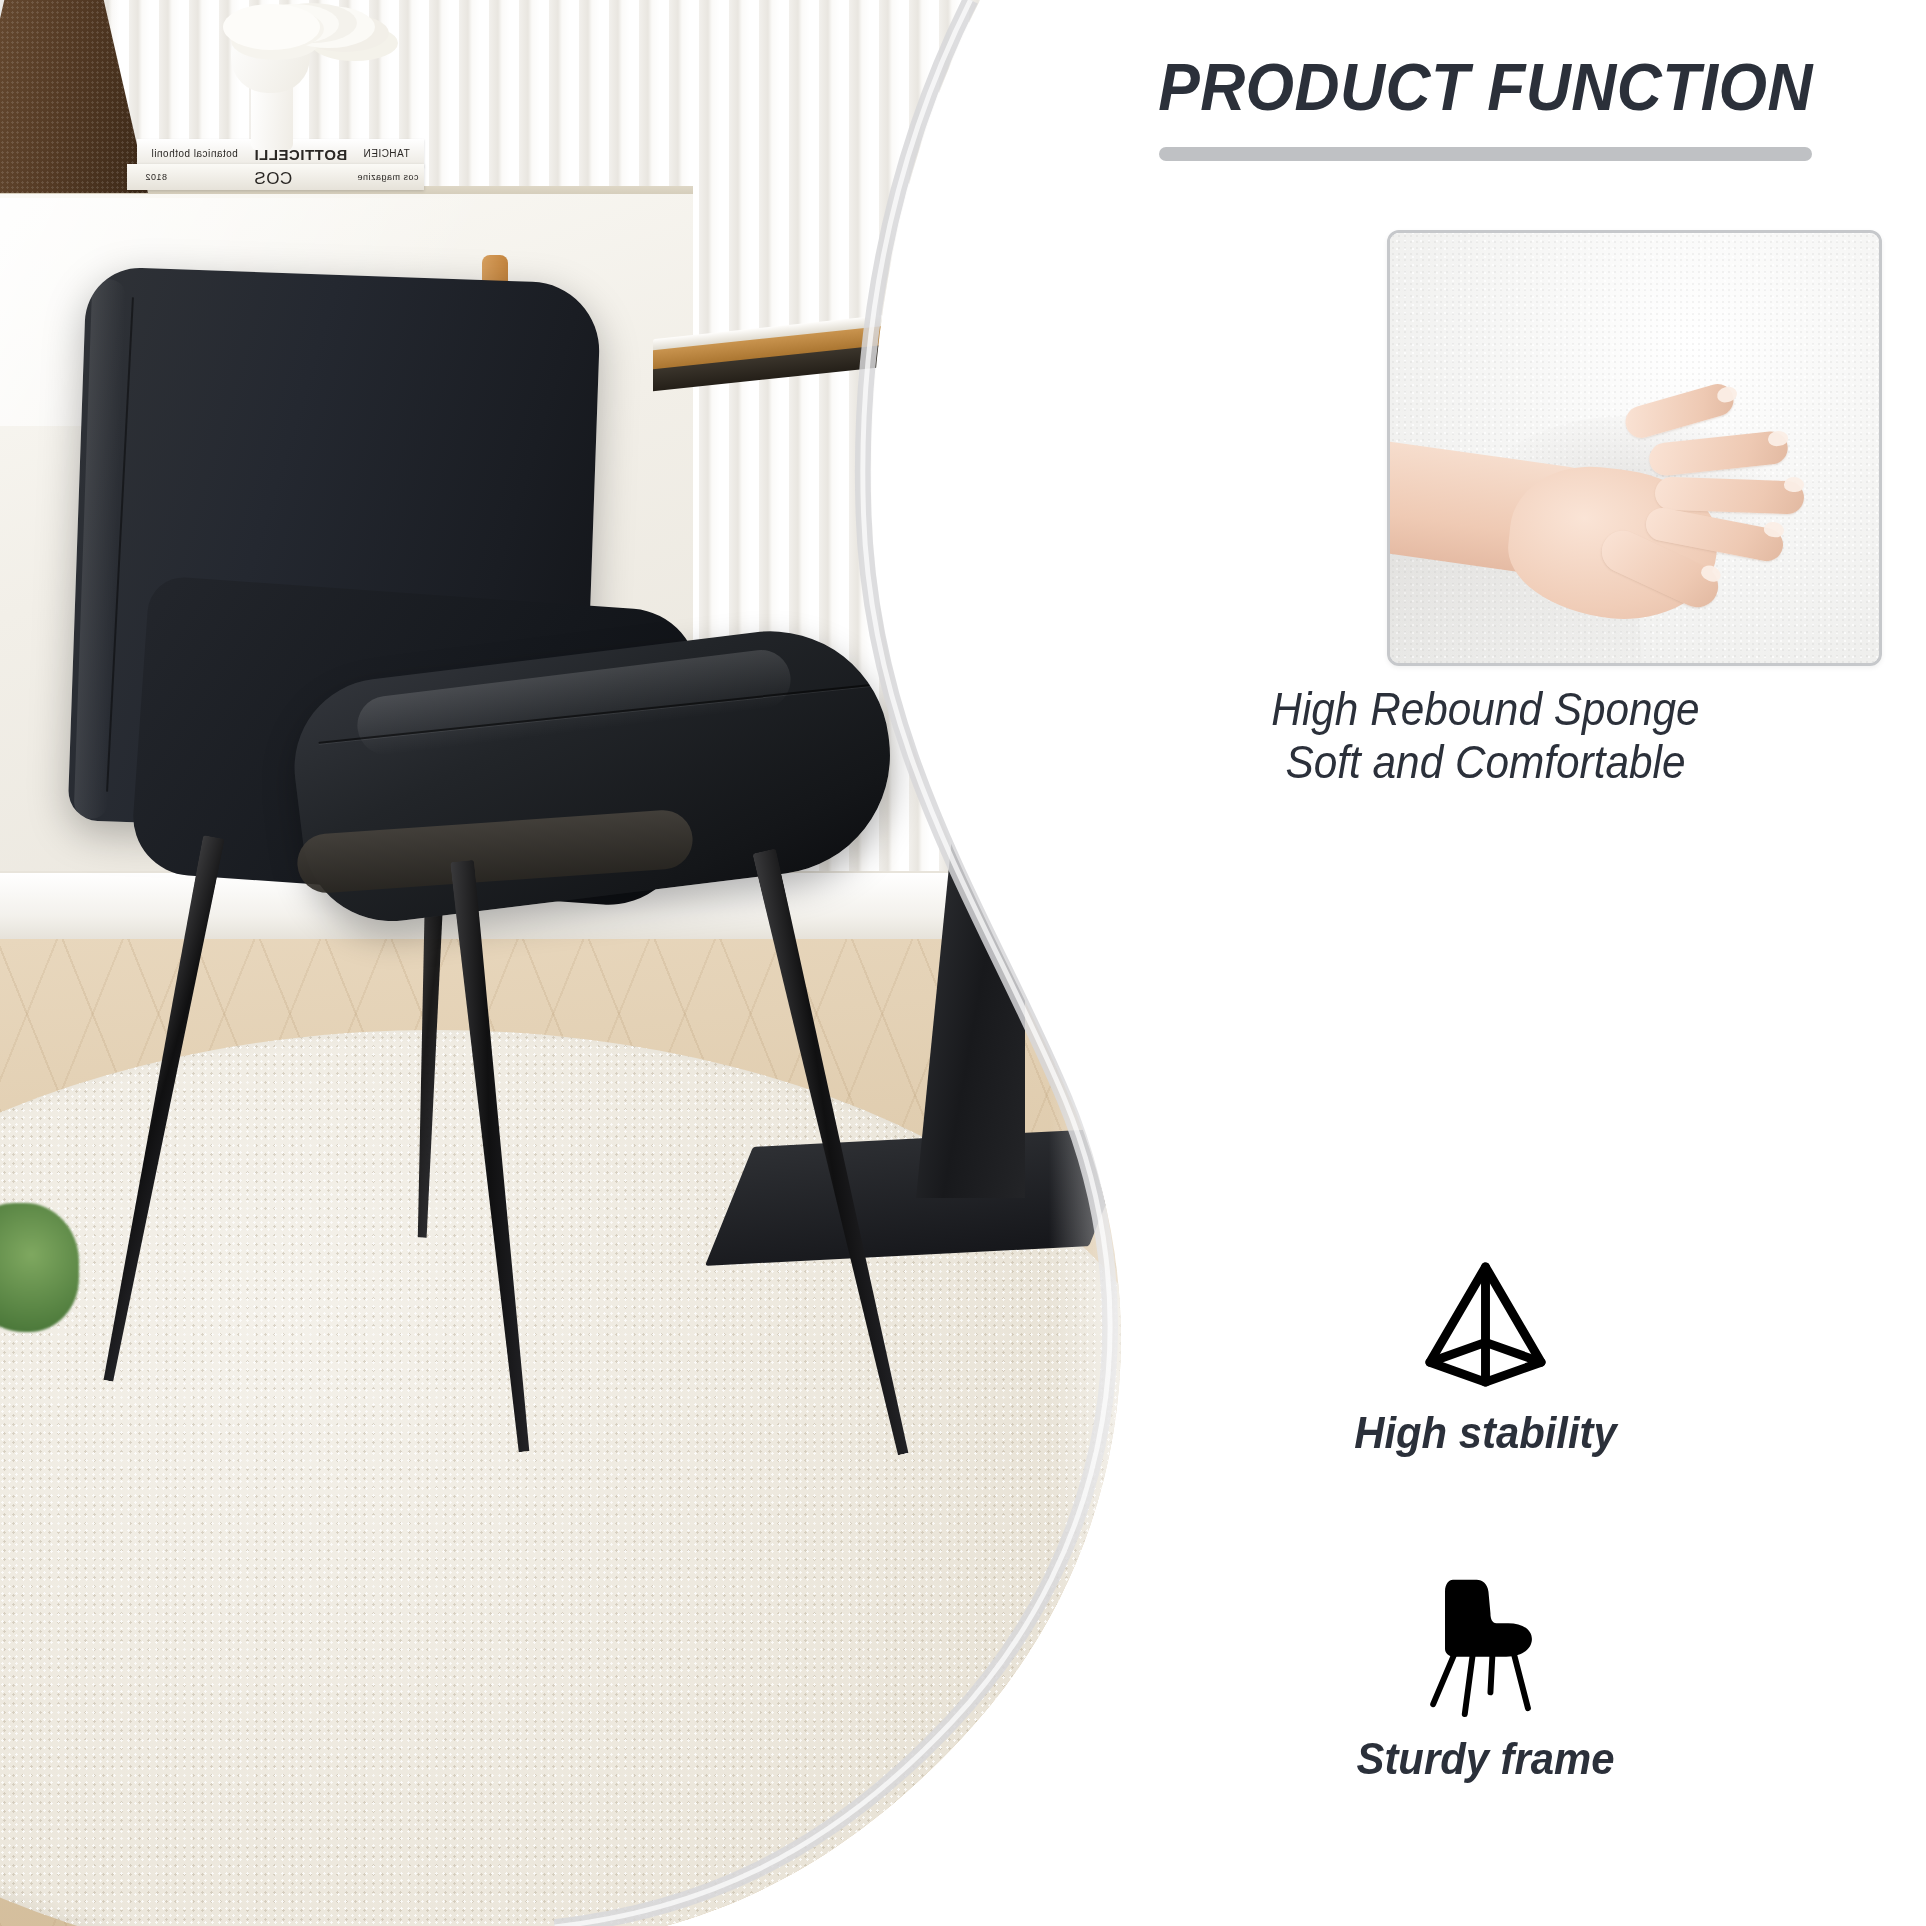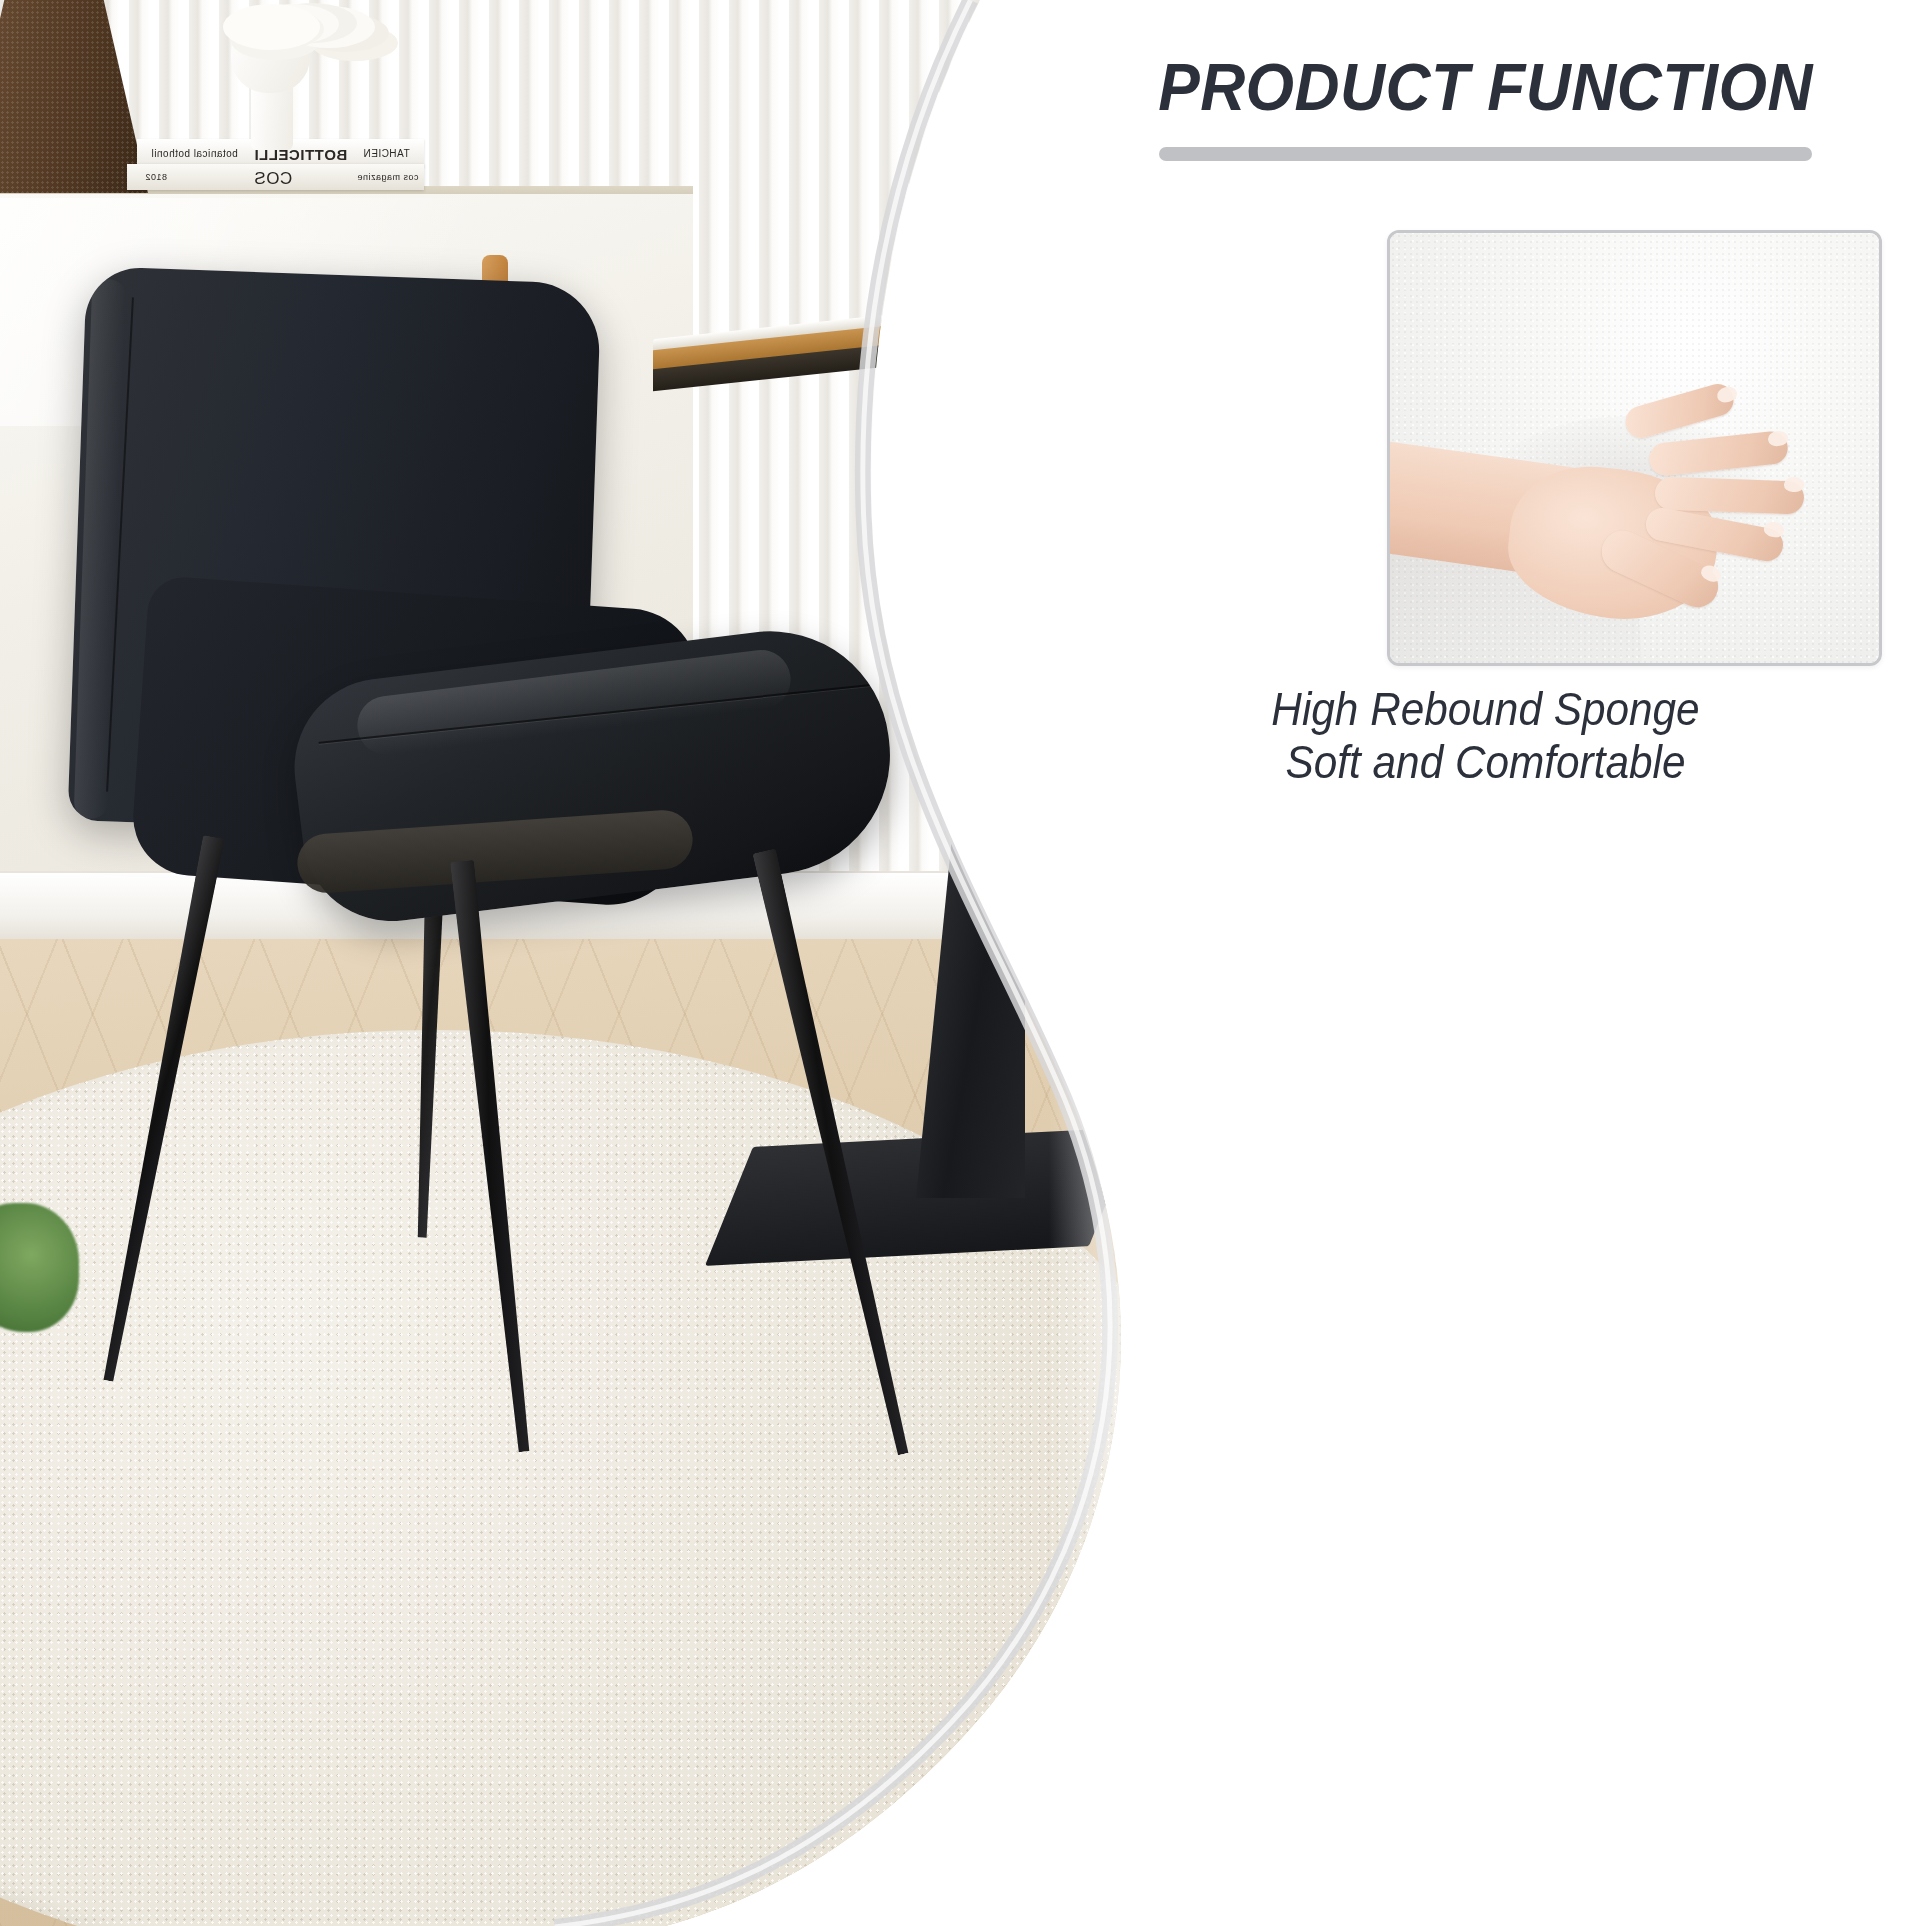--- a/index.html
+++ b/index.html
@@ -441,17 +441,42 @@
       <div class="nail" id="n4"></div>
       <div class="nail" id="n5"></div>
     </div>
 
     <div class="sponge-caption">
       <div>High Rebound Sponge</div>
       <div>Soft and Comfortable</div>
     </div>
 
 
-
+    <div class="feature" id="feat-stab">
+      <svg class="ico" width="139" height="139" viewBox="0 0 140 140">
+        <g fill="none" stroke="#000" stroke-width="9" stroke-linejoin="round" stroke-linecap="round">
+          <path d="M70 12 L126 108 L70 128 L14 108 Z"></path>
+          <path d="M70 12 L70 128"></path>
+          <path d="M70 88 L14 108"></path>
+          <path d="M70 88 L126 108"></path>
+        </g>
+      </svg>
+      <span class="flabel">High stability</span>
+    </div>
+
+    <div class="feature" id="feat-frame">
+      <svg class="ico" width="149" height="158" viewBox="0 0 150 160">
+        <path d="M42 18 C38 18 34 22 34 30 L34 88 C34 92 38 96 44 96
+                 L96 96 C112 96 122 88 122 78 C122 68 112 62 98 62
+                 L86 62 C82 62 80 58 80 52 L78 30 C77 22 72 18 66 18 Z" fill="#000"></path>
+        <g stroke="#000" stroke-width="6" stroke-linecap="round">
+          <line x1="44" y1="92" x2="22" y2="144"></line>
+          <line x1="62" y1="94" x2="54" y2="154"></line>
+          <line x1="82" y1="94" x2="80" y2="132"></line>
+          <line x1="104" y1="94" x2="118" y2="148"></line>
+        </g>
+      </svg>
+      <span class="flabel">Sturdy frame</span>
+    </div>
 
   </div>
 </div>
 
 
 </body></html>

